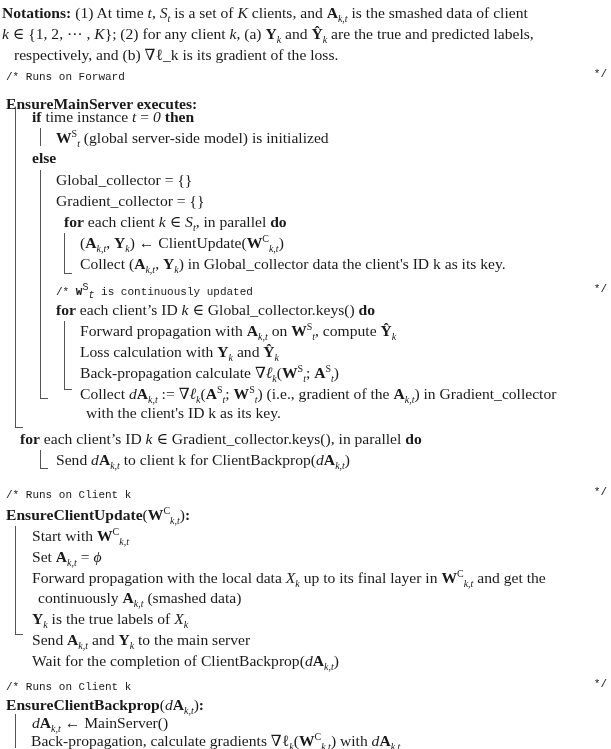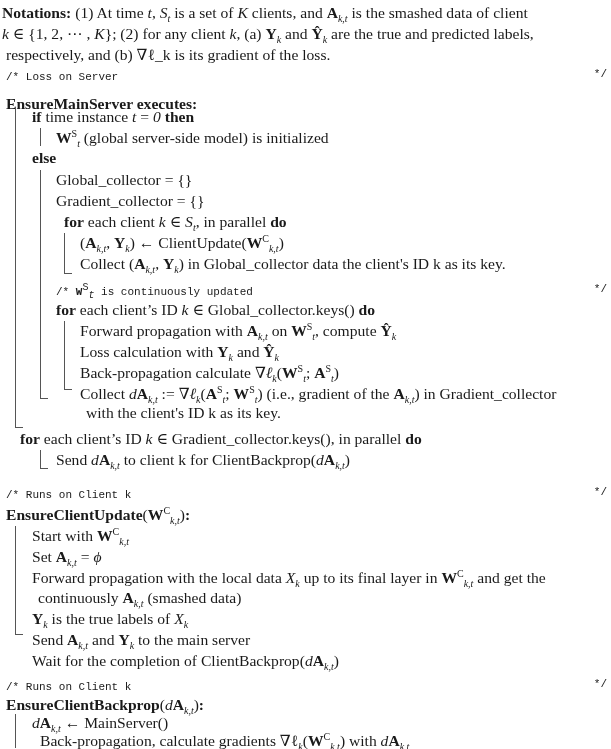--- a/index.html
+++ b/index.html
@@ -13,23 +13,23 @@
   .cend { position:absolute; right:4px; font-family:"Liberation Mono","DejaVu Sans Mono",monospace; font-size:11px; }
   sub, sup { font-size:10px; line-height:0; }
   .vl { position:absolute; width:1px; background:#555; }
   .hl { position:absolute; height:1px; background:#555; }
 </style>
 </head>
 <body>
 
 <div class="ln" style="top:4px;left:2px"><span class="b">Notations:</span> (1) At time <span class="i">t</span>, <span class="i">S<sub>t</sub></span> is a set of <span class="i">K</span> clients, and <span class="bm">A</span><sub class="i">k,t</sub> is the smashed data of client</div>
 <div class="ln" style="top:25px;left:2px"><span class="i">k</span> ∈ {1, 2, ⋯ , <span class="i">K</span>}; (2) for any client <span class="i">k</span>, (a) <span class="bm">Y</span><sub class="i">k</sub> and <span class="bm">Ŷ</span><sub class="i">k</sub> are the true and predicted labels,</div>
-<div class="ln" style="top:46px;left:6px">respectively, and (b) ∇ℓ_k is its gradient of the loss.</div>
+<div class="ln" style="top:46px;left:14px">respectively, and (b) ∇ℓ_k is its gradient of the loss.</div>
 
-<div class="ln mono" style="top:68px;left:6px">/* Loss on Server</div>
+<div class="ln mono" style="top:68px;left:6px">/* Runs on Forward</div>
 <div class="cend" style="top:68px">*/</div>
 <div class="ln b" style="top:95px;left:6px">EnsureMainServer executes:</div>
 
 <div class="vl" style="left:15px;top:107px;height:320px"></div>
 <div class="hl" style="left:15px;top:427px;width:8px"></div>
 
 <div class="ln" style="top:108px;left:32px"><span class="b">if</span> time instance <span class="i">t</span> = <span class="i">0</span> <span class="b">then</span></div>
 <div class="vl" style="left:40px;top:128px;height:18px"></div>
 <div class="ln" style="top:129px;left:56px"><span class="bm">W</span><sup>S</sup><sub class="i">t</sub><span> (global server-side model) is initialized</span></div>
 <div class="ln b" style="top:149px;left:32px">else</div>
@@ -72,13 +72,13 @@
 <div class="ln" style="top:589px;left:38px"><span>continuously</span> <span class="bm">A</span><sub class="i">k,t</sub> <span>(smashed data)</span></div>
 <div class="ln" style="top:610px;left:32px"><span class="bm">Y</span><sub class="i">k</sub> is the true labels of <span class="i">X<sub>k</sub></span></div>
 <div class="ln" style="top:631px;left:32px">Send <span class="bm">A</span><sub class="i">k,t</sub> and <span class="bm">Y</span><sub class="i">k</sub> <span>to the main server</span></div>
 <div class="ln" style="top:652px;left:32px"><span>Wait for the completion of ClientBackprop(</span><span class="i">d</span><span class="bm">A</span><sub class="i">k,t</sub>)</div>
 
 <div class="ln mono" style="top:678px;left:6px">/* Runs on Client k</div>
 <div class="cend" style="top:678px">*/</div>
 <div class="ln" style="top:696px;left:6px"><span class="b">EnsureClientBackprop</span>(<span class="i">d</span><span class="bm">A</span><sub class="i">k,t</sub>)<span class="b">:</span></div>
 <div class="vl" style="left:15px;top:714px;height:34px"></div>
 <div class="ln" style="top:714px;left:32px"><span class="i">d</span><span class="bm">A</span><sub class="i">k,t</sub> <span>← MainServer()</span></div>
-<div class="ln" style="top:732px;left:40px"><span>Back-propagation, calculate gradients ∇ℓ</span><sub class="i">k</sub>(<span class="bm">W</span><sup>C</sup><sub class="i">k,t</sub>) with <span class="i">d</span><span class="bm">A</span><sub class="i">k,t</sub></div>
+<div class="ln" style="top:732px;left:31px"><span>Back-propagation, calculate gradients ∇ℓ</span><sub class="i">k</sub>(<span class="bm">W</span><sup>C</sup><sub class="i">k,t</sub>) with <span class="i">d</span><span class="bm">A</span><sub class="i">k,t</sub></div>
 
 </body></html>

